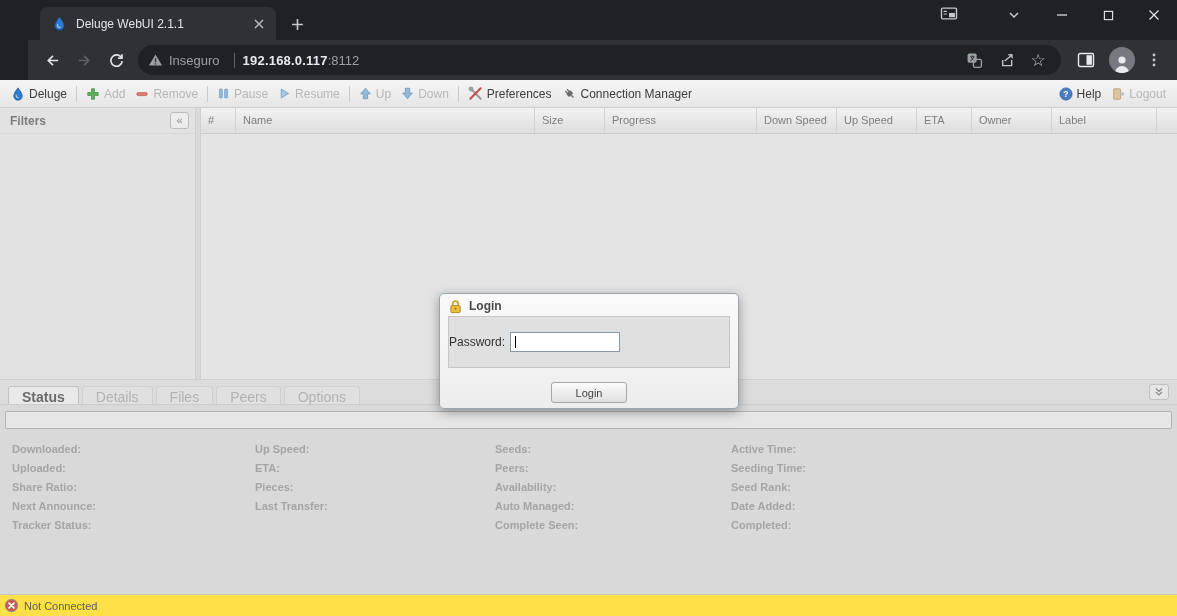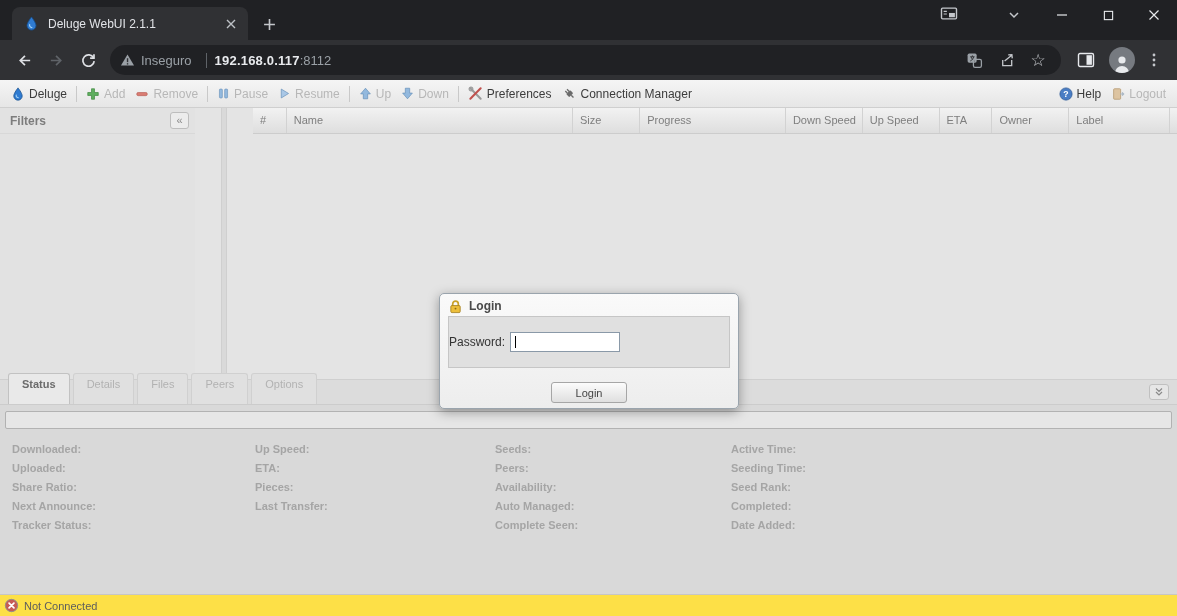--- a/index.html
+++ b/index.html
@@ -1,20 +1,20 @@
 <!DOCTYPE html>
 <html><head>
 <meta charset="utf-8">
 <style>
   * { box-sizing: border-box; margin: 0; padding: 0; }
   html,body { width:1177px; height:616px; overflow:hidden; }
   body { font-family:"Liberation Sans", sans-serif; background:#e4e4e4; position:relative; }
 
   
-  .chrome { width:100%; height:80px; background:#202124; position:relative; }
+  .chrome { width:100%; height:80px; background:#202124; position:relative;padding-left:28px; }
   .tabstrip { height:40px; display:flex; align-items:flex-end; position:relative; }
   .tab { margin-left:12px; width:236px; height:33px; background:#303134; border-radius:8px 8px 0 0;
          display:flex; align-items:center; padding:0 8px 0 12px; }
   .tab-title { color:#e2e4e8; font-size:12px; flex:1; margin-left:9px; white-space:nowrap; overflow:hidden; }
   .tab-close { width:18px; height:18px; border-radius:50%; display:flex; align-items:center; justify-content:center; }
   .newtab-btn { width:26px; height:26px; margin:0 0 3px 8px; border-radius:50%; display:flex; align-items:center; justify-content:center; }
   .win-controls { position:absolute; top:0; right:0; height:30px; display:flex; align-items:center; }
   .win-btn { width:46px; height:30px; display:flex; align-items:center; justify-content:center; }
   .pip-btn { position:absolute; top:2px; right:213px; width:30px; height:22px; display:flex; align-items:center; justify-content:center; }
   .tabsearch-btn { position:absolute; top:4px; right:150px; width:26px; height:22px; display:flex; align-items:center; justify-content:center; }
@@ -36,38 +36,38 @@
   
   .dg-toolbar { height:28px; background:linear-gradient(#f5f5f5,#e6e6e6); border-bottom:1px solid #cfcfcf;
                 display:flex; align-items:center; padding:0 6px; font-size:12px; }
   .dg-item { display:flex; align-items:center; gap:4px; padding:0 5px; height:24px; color:#3c3c3c; }
   .dg-item.disabled { color:#b7b7b7; }
   .dg-sep { width:1px; height:16px; background:#c9c9c9; margin:0 4px; }
   .dg-spacer { flex:1; }
 
   
   .main { height:508px; display:flex; flex-direction:column; background:#e4e4e4; }
-  .list-region { flex:1; display:flex; min-height:0;gap:26px; }
+  .list-region { flex:1; display:flex; min-height:0; }
   .filters-panel { width:195px; background:#e2e2e2; display:flex; flex-direction:column; }
   .filters-header { height:26px; display:flex; align-items:center; padding:0 6px 0 10px; border-bottom:1px solid #d8d8d8; }
   .filters-title { font-size:12px; font-weight:bold; color:#7d7d7d; flex:1; }
   .collapse-left-btn { width:19px; height:17px; border:1px solid #bdbdbd; border-radius:3px; background:#ececec;
                        color:#8a8a8a; font-size:11px; line-height:14px; text-align:center; }
   .splitter { width:6px; background:#d9d9d9; border-left:1px solid #cfcfcf; border-right:1px solid #cfcfcf; }
   .torrent-list { flex:1; display:flex; flex-direction:column; min-width:0; }
   .grid-header { height:26px; background:linear-gradient(#f2f2f2,#dedede); border-bottom:1px solid #cccccc; display:flex; }
   .gh-cell { font-size:11px; color:#7e7e7e; line-height:25px; padding-left:7px; border-right:1px solid #d2d2d2; white-space:nowrap; overflow:hidden; }
   .gh-num{width:35px;} .gh-name{width:299px;} .gh-size{width:70px;} .gh-progress{width:152px;}
   .gh-down{width:80px;} .gh-up{width:80px;} .gh-eta{width:55px;} .gh-owner{width:80px;} .gh-label{width:105px;}
   .gh-fill{flex:1; border-right:none;}
   .grid-body { flex:1; background:#e4e4e4; }
 
   
   .detail-tabs { height:25px; background:#dcdcdc; border-top:1px solid #cfcfcf; display:flex; align-items:flex-end; padding:0 8px; position:relative; }
-  .dtab { height:31px; padding:0 13px; margin-right:3px; font-size:11px; line-height:20px;
+  .dtab { height:18px; padding:0 13px; margin-right:3px; font-size:14px; line-height:20px;
           border:1px solid #d0d0d0; border-bottom:none; border-radius:3px 3px 0 0; background:#e0e0e0; color:#b2b2b2; }
   .dtab.active { background:#e9e9e9; border-color:#c2c2c2; color:#6b6b6b; font-weight:bold; }
   .collapse-bottom-btn { position:absolute; right:8px; top:4px; width:20px; height:16px; border:1px solid #c0c0c0;
                          border-radius:3px; background:#e6e6e6; display:flex; align-items:center; justify-content:center; }
 
   
   .status-panel { height:190px; background:#d9d9d9; border-top:1px solid #cccccc; }
   .torrent-progressbar { margin:6px 5px 0 5px; height:18px; border:1px solid #b2b2b2; background:#e6e6e6; border-radius:2px; }
   .status-grid { display:grid; grid-template-columns:243px 240px 236px 1fr; padding:11px 0 0 12px; }
   .status-col { display:flex; flex-direction:column; }
@@ -386,22 +386,22 @@
         <span class="status-label">Seeds:</span>
         <span class="status-label">Peers:</span>
         <span class="status-label">Availability:</span>
         <span class="status-label">Auto Managed:</span>
         <span class="status-label">Complete Seen:</span>
       </div>
       <div class="status-col">
         <span class="status-label">Active Time:</span>
         <span class="status-label">Seeding Time:</span>
         <span class="status-label">Seed Rank:</span>
+        <span class="status-label">Date Added:</span>
         <span class="status-label">Completed:</span>
-        <span class="status-label">Date Added:</span>
       </div>
     </div>
   </div>
 
   <div class="statusbar">
     <span>
       <svg width="15" height="15" viewBox="0 0 16 16">
           <circle cx="8" cy="8" r="6.6" fill="#c75b55" stroke="#8f8f8f" stroke-width="1"></circle>
           <path d="M5.4 5.4 L10.6 10.6 M10.6 5.4 L5.4 10.6" stroke="#ffffff" stroke-width="1.8" stroke-linecap="round"></path>
         </svg>

